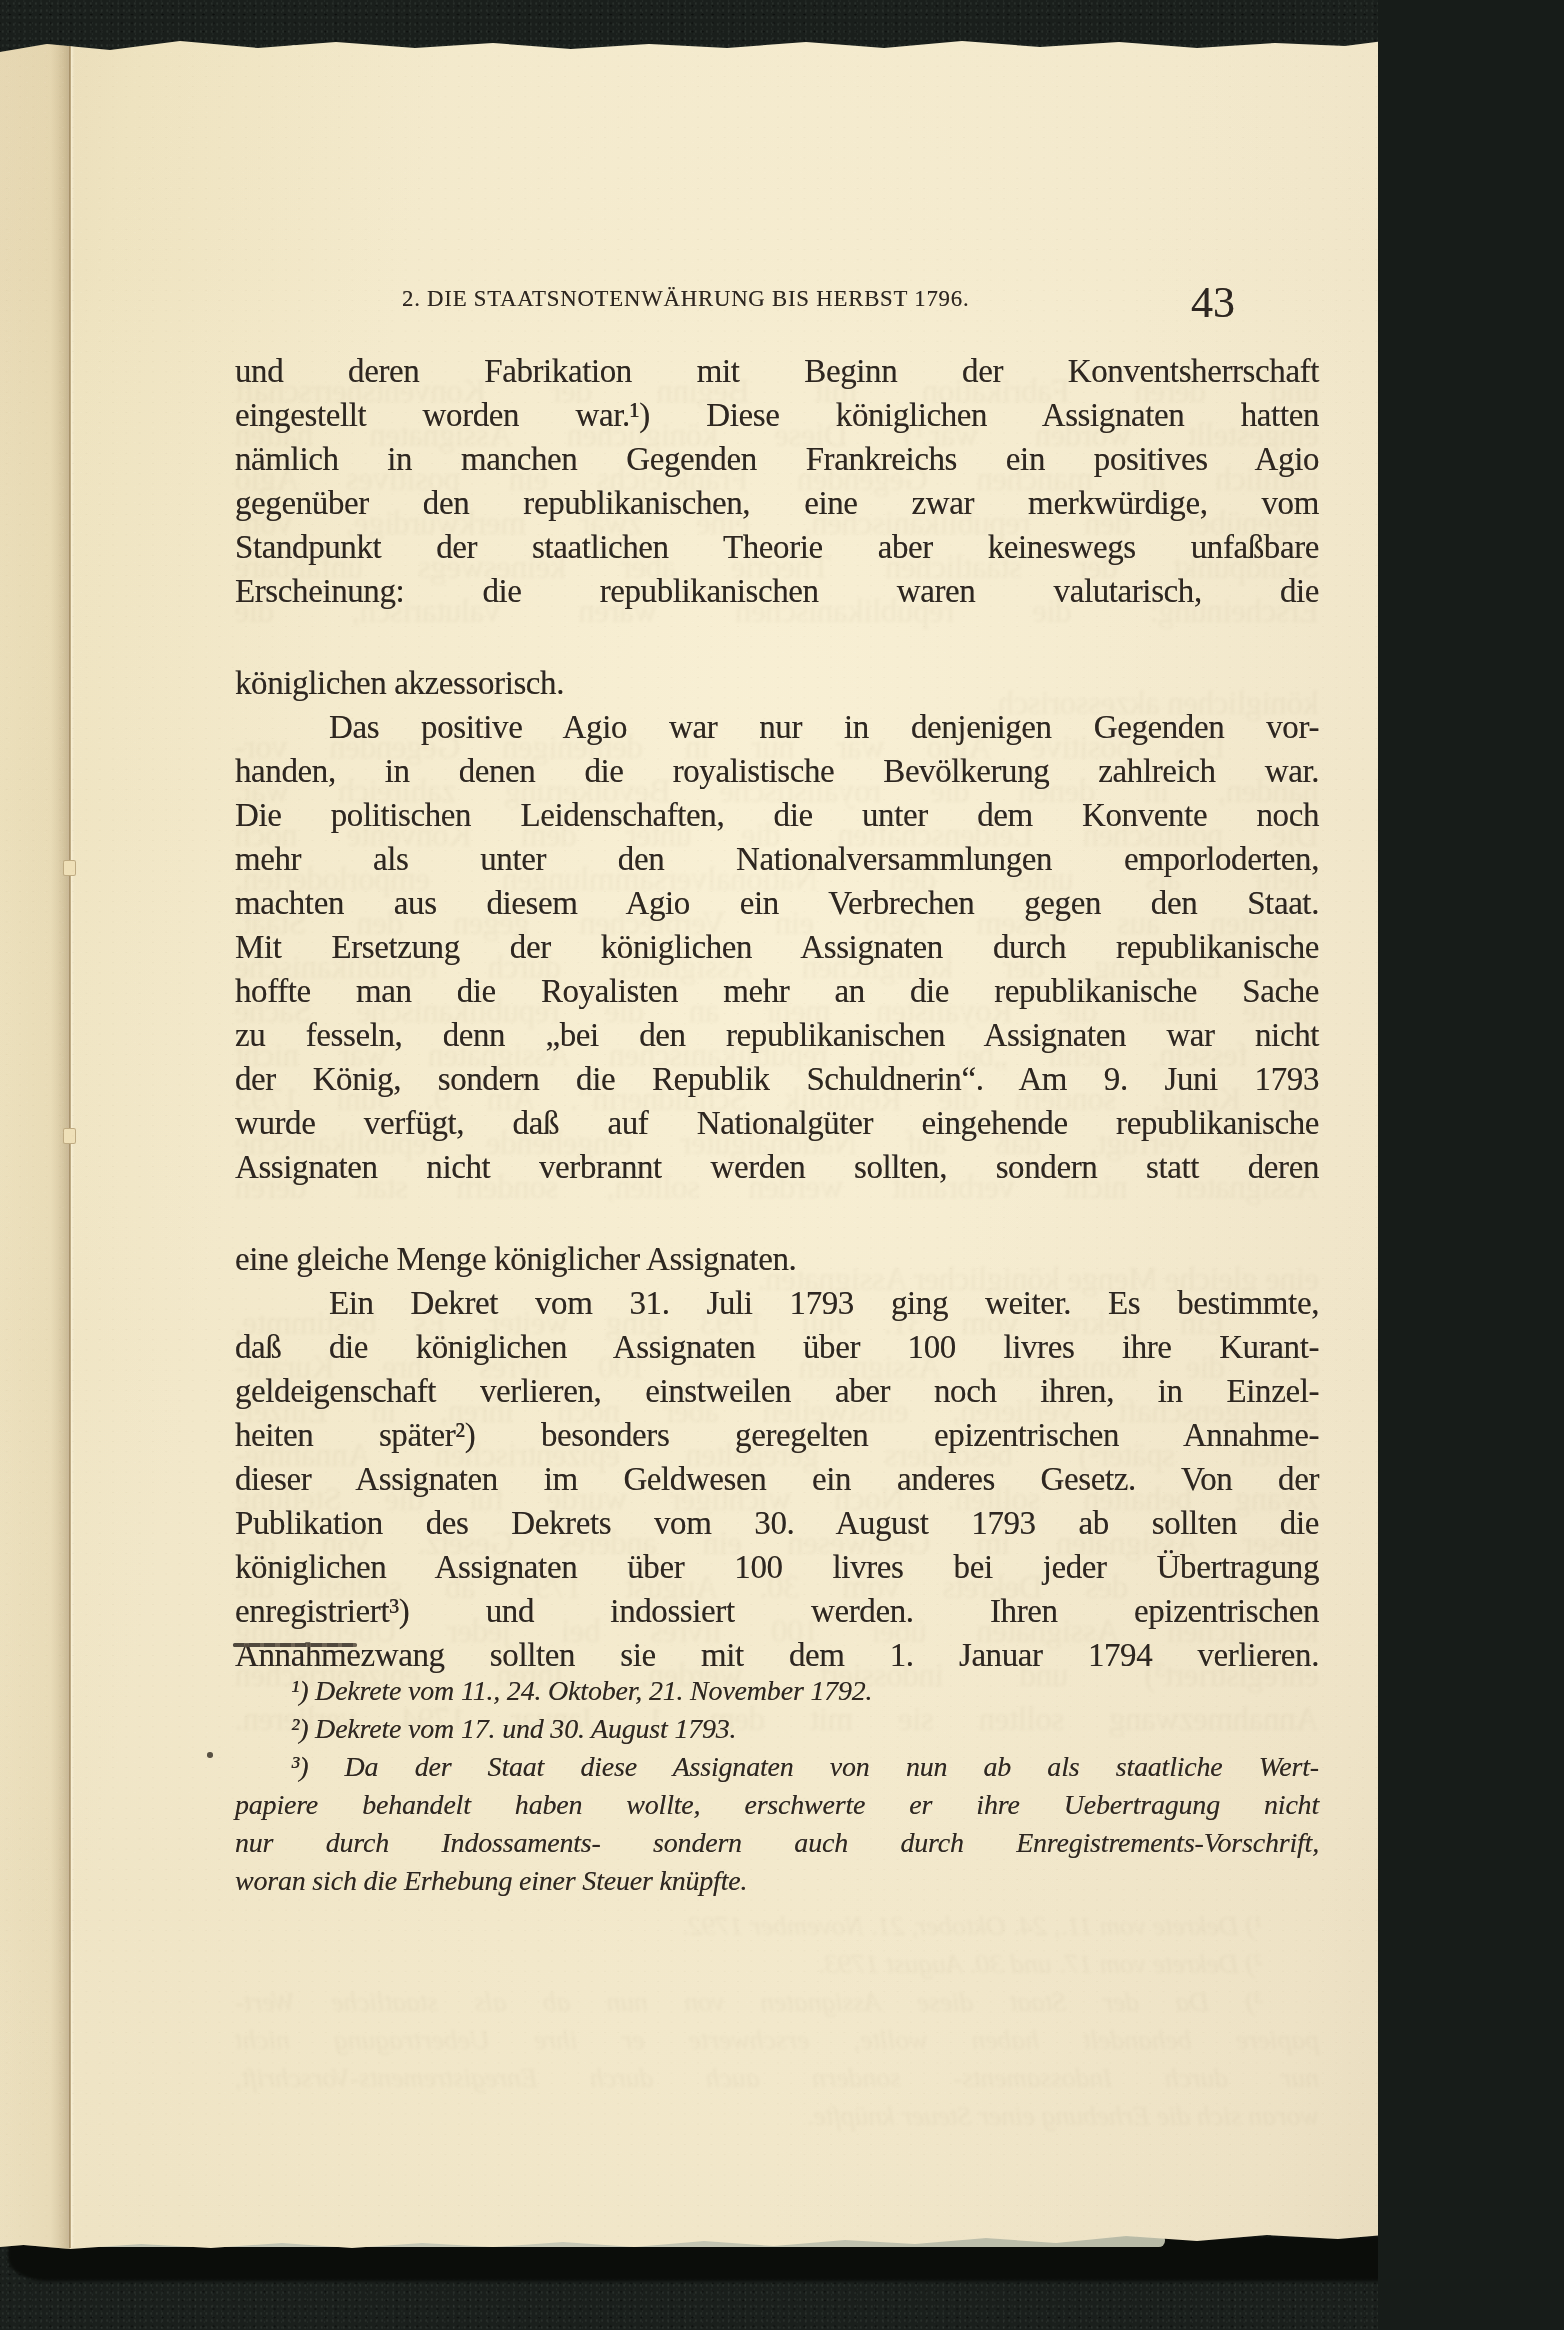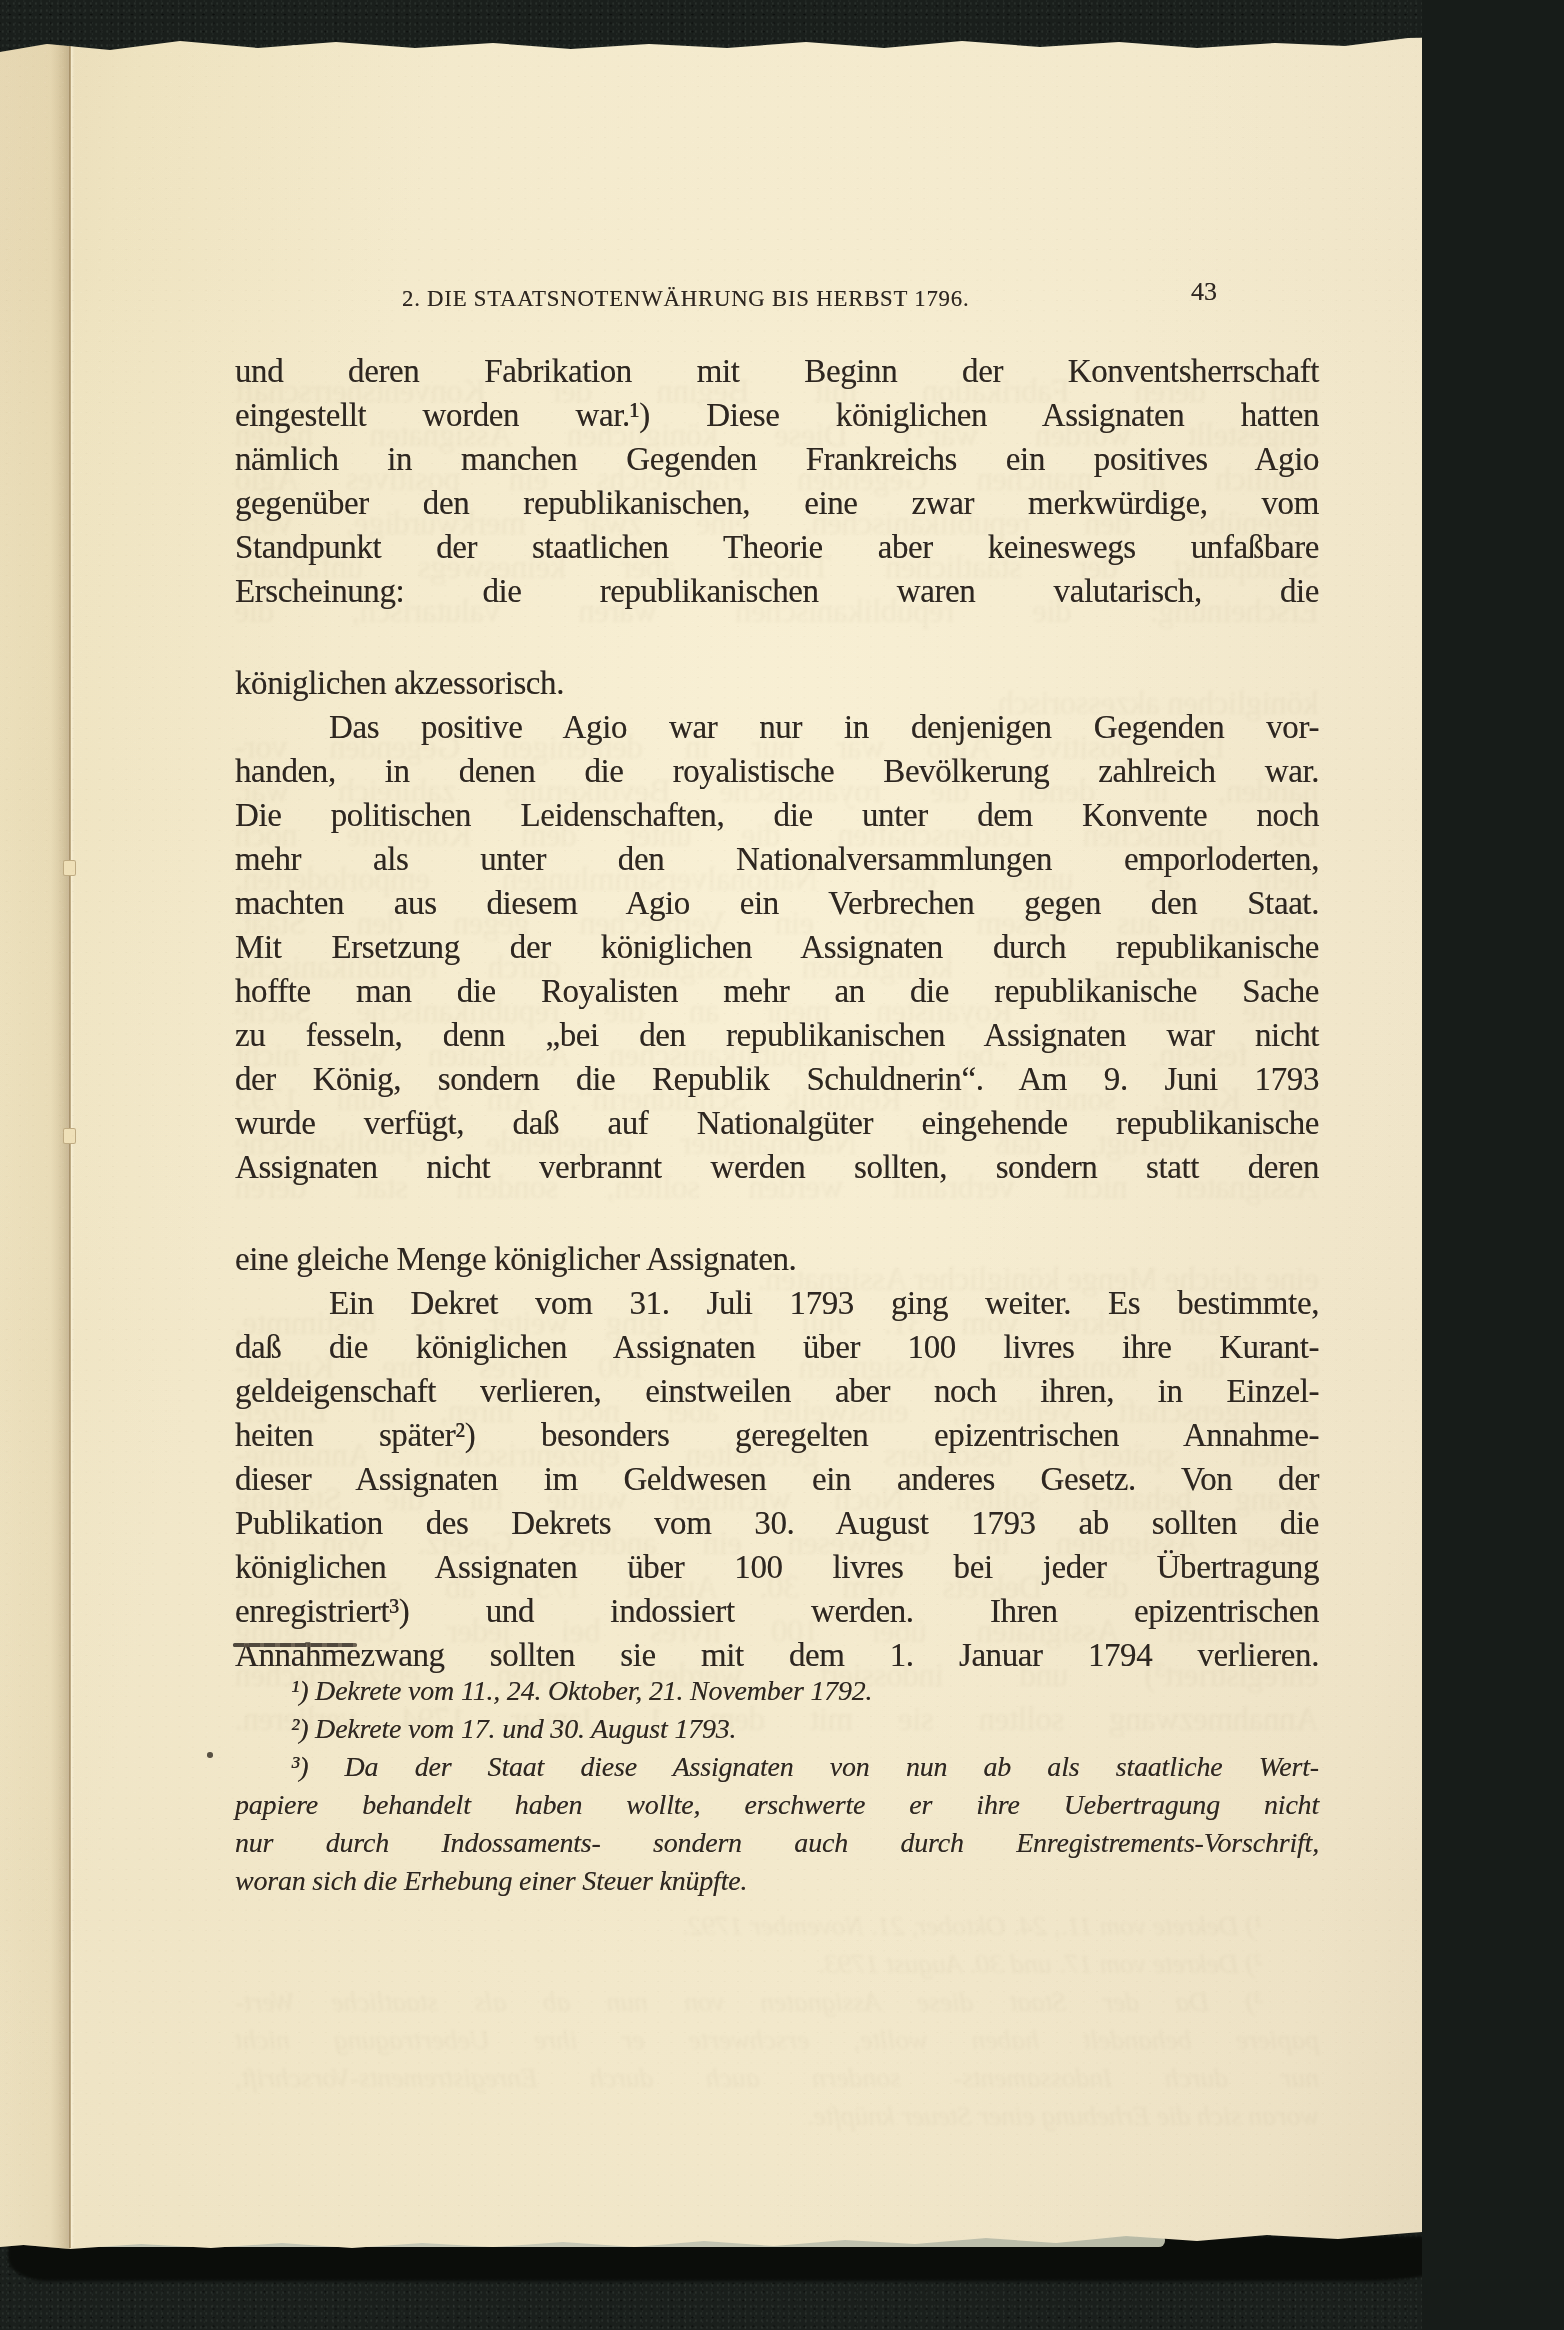--- a/index.html
+++ b/index.html
@@ -6,21 +6,20 @@
   .scan{
     position:relative;width:1378px;height:2330px;overflow:hidden;
     background-color:var(--background,#1a1f1c);
     background-image:
       radial-gradient(rgba(120,134,124,0.16) 0.8px, transparent 1.1px),
       radial-gradient(rgba(78,90,82,0.20) 0.8px, transparent 1.2px),
       radial-gradient(rgba(0,0,0,0.55) 0.8px, transparent 1.3px);
     background-size:5.5px 7px, 8.6px 5.5px, 10.2px 8.6px;
     background-position:0 0, 2.3px 3.9px, 4.7px 1.6px;
     font-family:"Liberation Serif","DejaVu Serif",serif;
-    padding-left:44px;
   }
   
   .bottom-shadow{
     position:absolute;left:7.8px;top:2236px;width:1469px;height:45px;
     background:#0b0d0a;border-radius:0 0 110px 39px / 0 0 34px 23.5px;
     filter:blur(1.6px);z-index:1;
   }
   .sliver{
     position:absolute;left:86px;top:2234px;width:1079px;height:12.5px;
     background:linear-gradient(to right,#dfe2cf,#e9ead6 40%,#d7d9c2);
@@ -76,21 +75,21 @@
   .speck{position:absolute;width:4.7px;height:3.1px;border-radius:50%;
     background:#f2e9cd;z-index:4;opacity:.9;}
   .running-head{
     position:absolute;left:402px;top:285px;z-index:5;
     font-size:24px;letter-spacing:0.8px;color:var(--ink,#2e2721);
     transform:scaleX(0.95);transform-origin:left top;white-space:nowrap;
     text-shadow:0 0 0.5px rgba(46,39,33,.55);
   }
   .folio{
     position:absolute;left:1191px;top:277px;z-index:5;
-    font-size:26px;color:var(--ink,#2e2721);text-shadow:0 0 0.5px rgba(46,39,33,.55);
+    font-size:44px;color:var(--ink,#2e2721);text-shadow:0 0 0.5px rgba(46,39,33,.55);
   }
   .textblock{
     position:absolute;left:235px;top:349px;width:1084px;z-index:5;
     font-size:33px;color:var(--ink,#2e2721);letter-spacing:-0.4px;
     text-shadow:0 0 0.5px rgba(46,39,33,.5);
   }
   .line{line-height:44px;text-align:justify;text-align-last:justify;}
   .line.short{text-align-last:left;margin-top:48px;}
   .line.indent{text-indent:94px;}
   .fn-rule{

